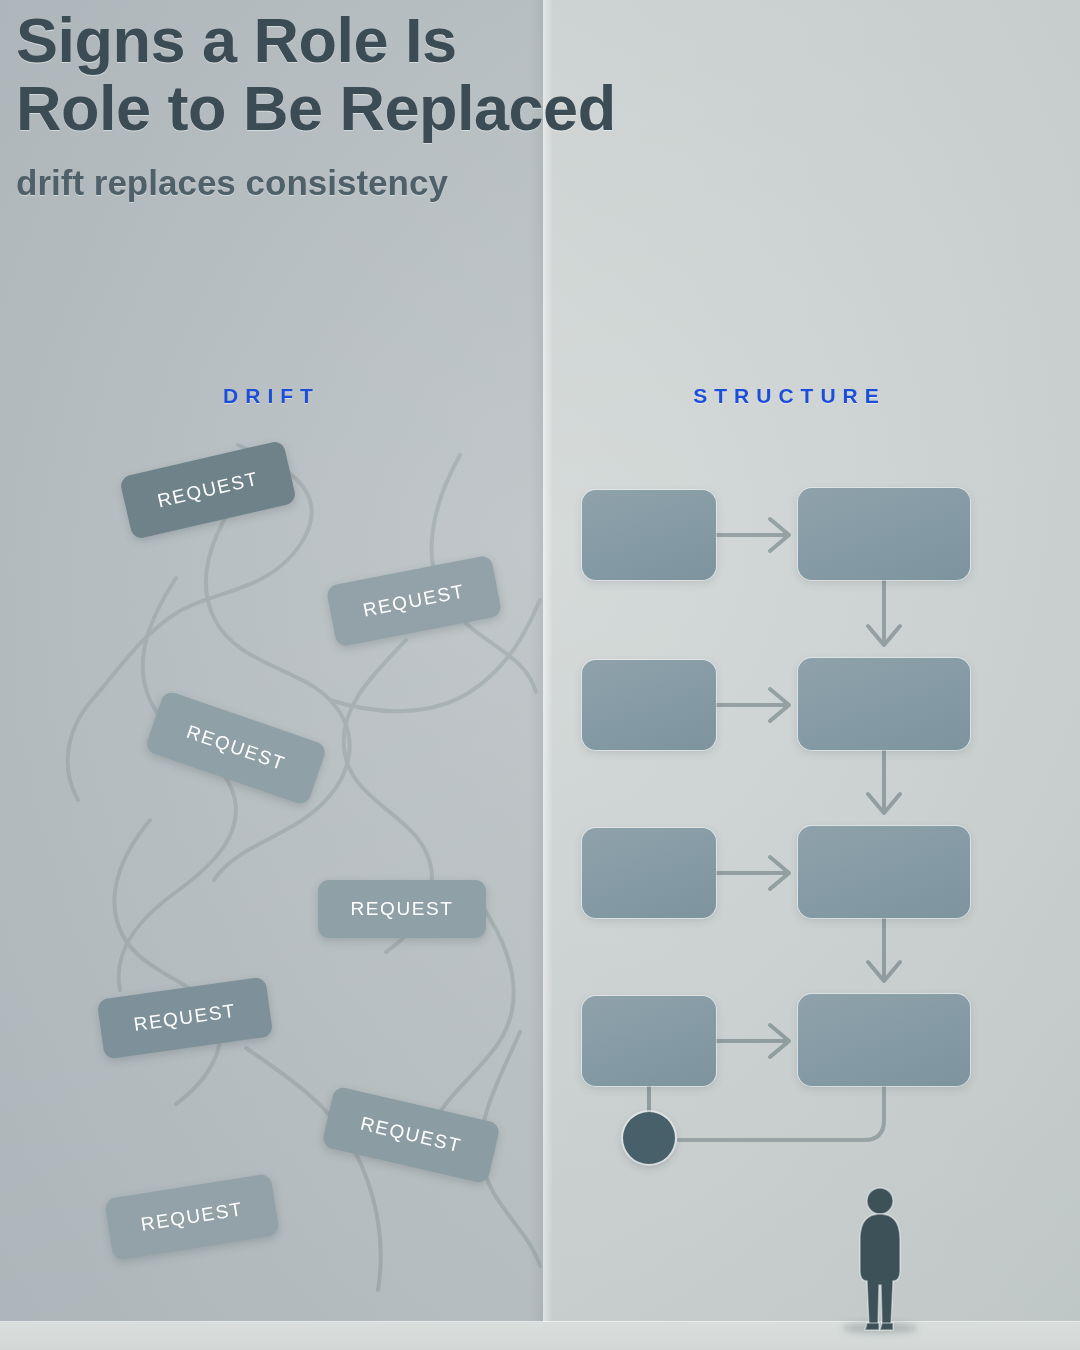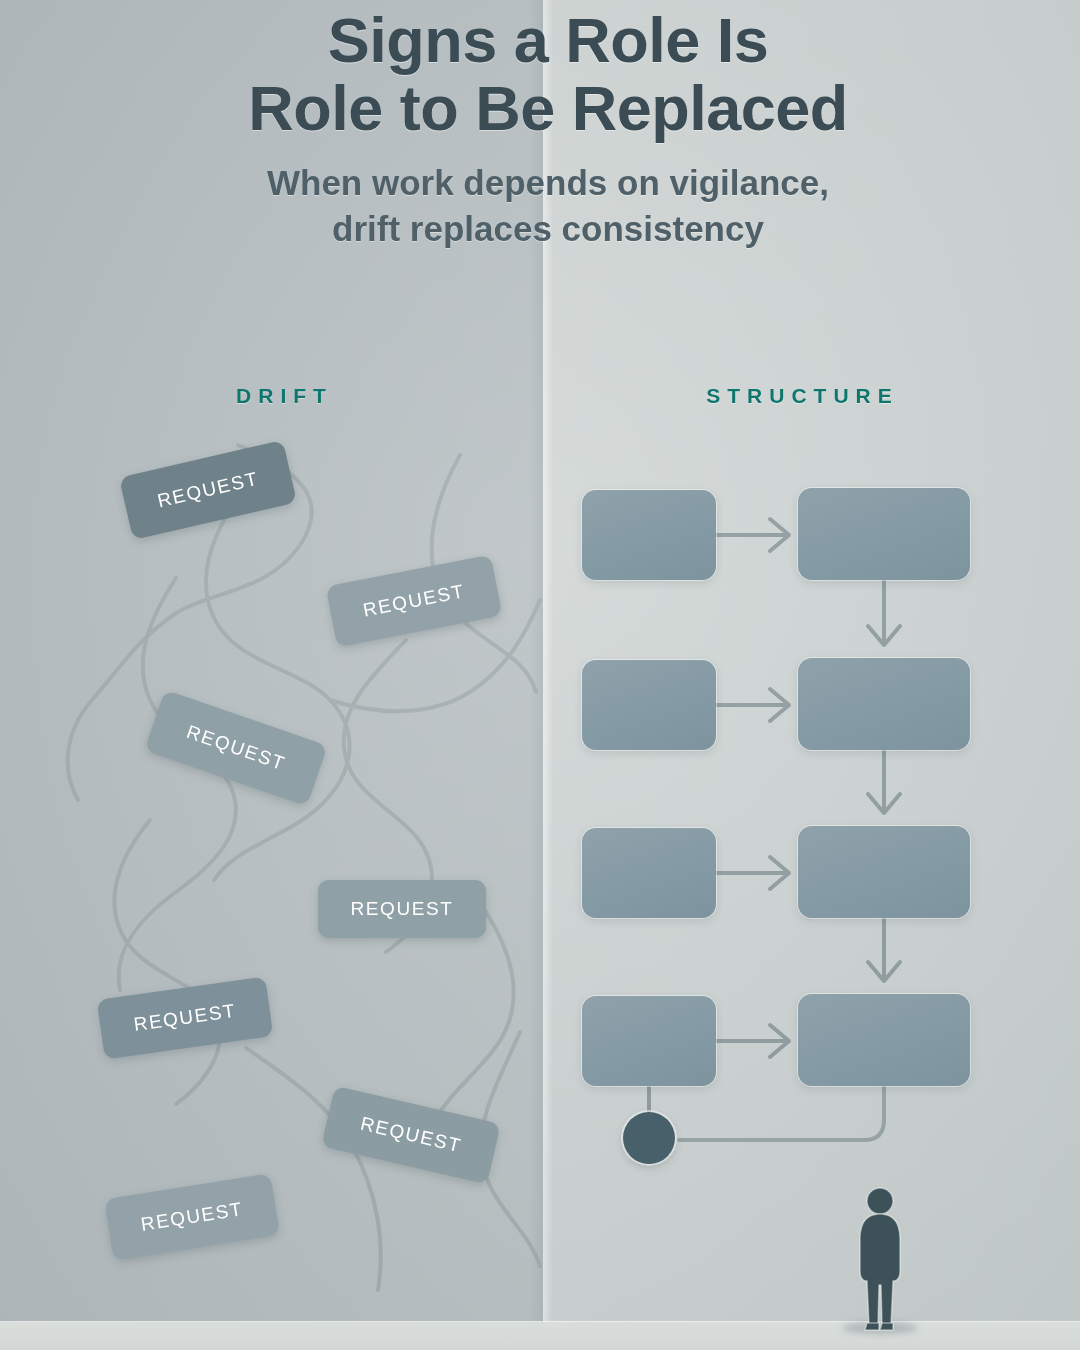--- a/index.html
+++ b/index.html
@@ -40,40 +40,40 @@
   #floor-line{
     position:absolute;left:0;right:0;top:1321px;height:1px;
     background:rgba(255,255,255,.65);
   }
   #floor-left{
     position:absolute;left:0;width:543px;top:1322px;height:28px;
     background:linear-gradient(180deg,#c2c9cb 0%,#bcc3c5 100%);
   }
 
   
-  #header{position:absolute;left:16px;right:0;top:0;text-align:center;z-index:6;}
+  #header{position:absolute;left:16px;right:0;top:0;text-align:left;z-index:6;}
   #title{
     margin:0;padding-top:6px;
     font-size:63px;line-height:1.08;font-weight:700;
     letter-spacing:-.5px;color:#3b4c55;
     text-shadow:0 1px 0 rgba(255,255,255,.45);
   }
   #title .ln{display:block;}
   #subtitle{
     margin:0;padding-top:18px;
     font-size:35px;line-height:1.32;font-weight:600;
     color:#4f6069;
     text-shadow:0 1px 0 rgba(255,255,255,.4);
   }
   #subtitle .ln{display:block;}
 
   
   .col-head{
     position:absolute;font-size:21px;font-weight:700;letter-spacing:7px;
-    color:#0f766e;text-shadow:0 1px 0 rgba(255,255,255,.45);padding-left:13px;
+    color:#1d4ed8;text-shadow:0 1px 0 rgba(255,255,255,.45);
   }
   #head-drift{left:0;width:543px;top:384px;text-align:center;}
   #head-structure{left:543px;width:493px;top:384px;text-align:center;}
 
   
   #tangle{position:absolute;left:0;top:0;width:543px;height:1350px;}
   .tag{
     position:absolute;display:flex;align-items:center;justify-content:center;
     border-radius:11px;color:#fff;font-size:19px;font-weight:500;letter-spacing:1.6px;
     box-shadow:0 3px 9px rgba(60,72,79,.22);
@@ -152,21 +152,20 @@
   <div id="floor-left"></div>
   <div id="floor"></div>
   <div id="floor-line"></div>
 
   <div id="header">
     <h1 id="title">
       <span class="ln">Signs a Role Is</span>
       <span class="ln">Role to Be Replaced</span>
     </h1>
     <p id="subtitle">
-      <span class="ln">When work depends on vigilance,</span>
       <span class="ln">drift replaces consistency</span>
     </p>
   </div>
 
   <div class="col-head" id="head-drift">DRIFT</div>
   <div class="col-head" id="head-structure">STRUCTURE</div>
 
   <div id="tag-layer">
       <div class="tag" style="left: 124px; top: 458px; width: 168px; height: 64px; background: rgb(111, 130, 138); transform: rotate(-13deg);">
         <span>REQUEST</span>

